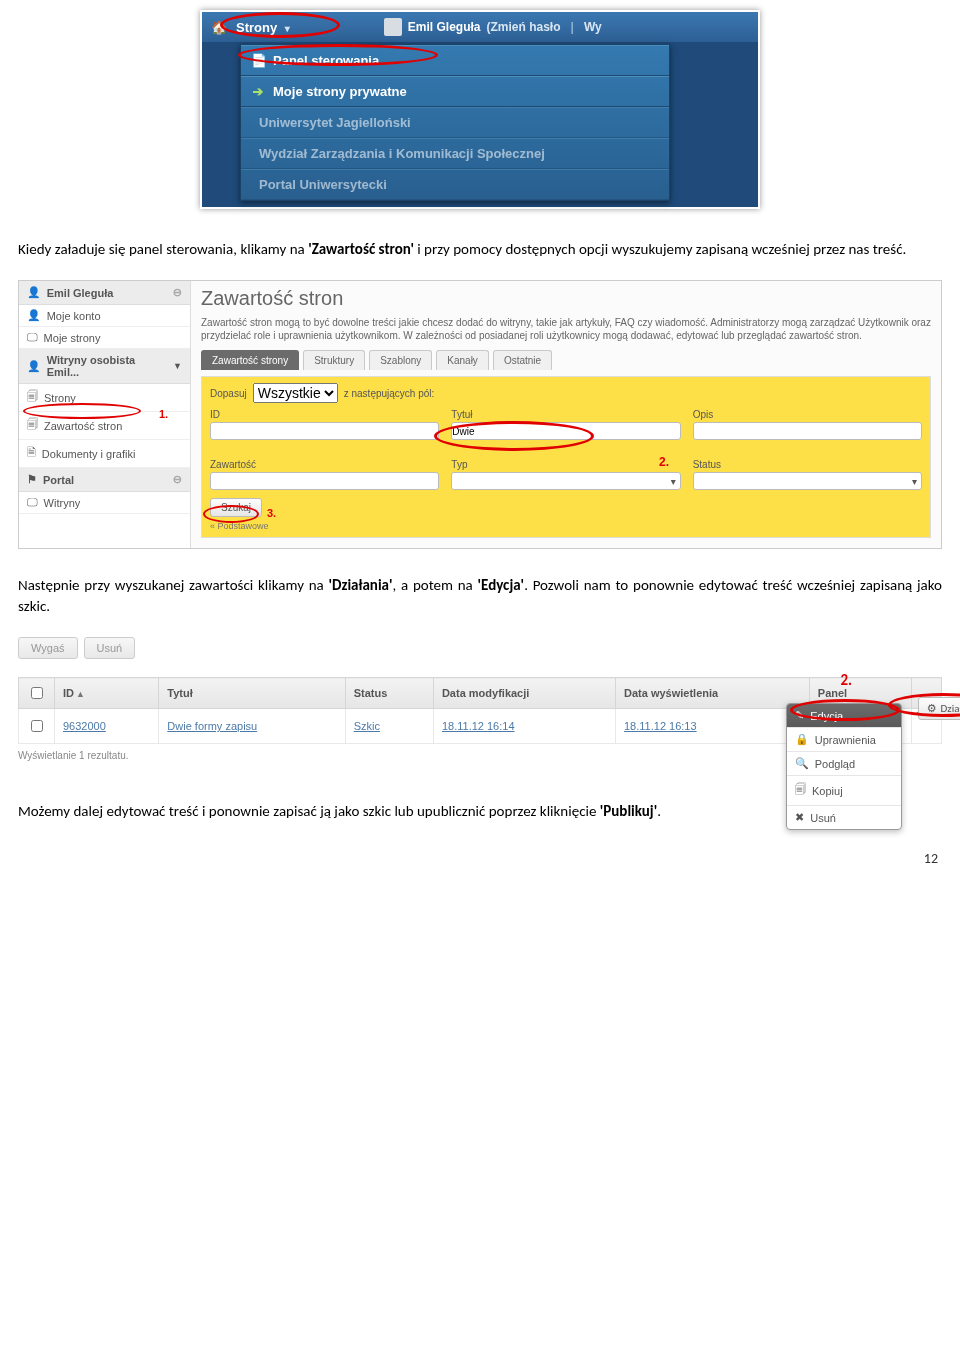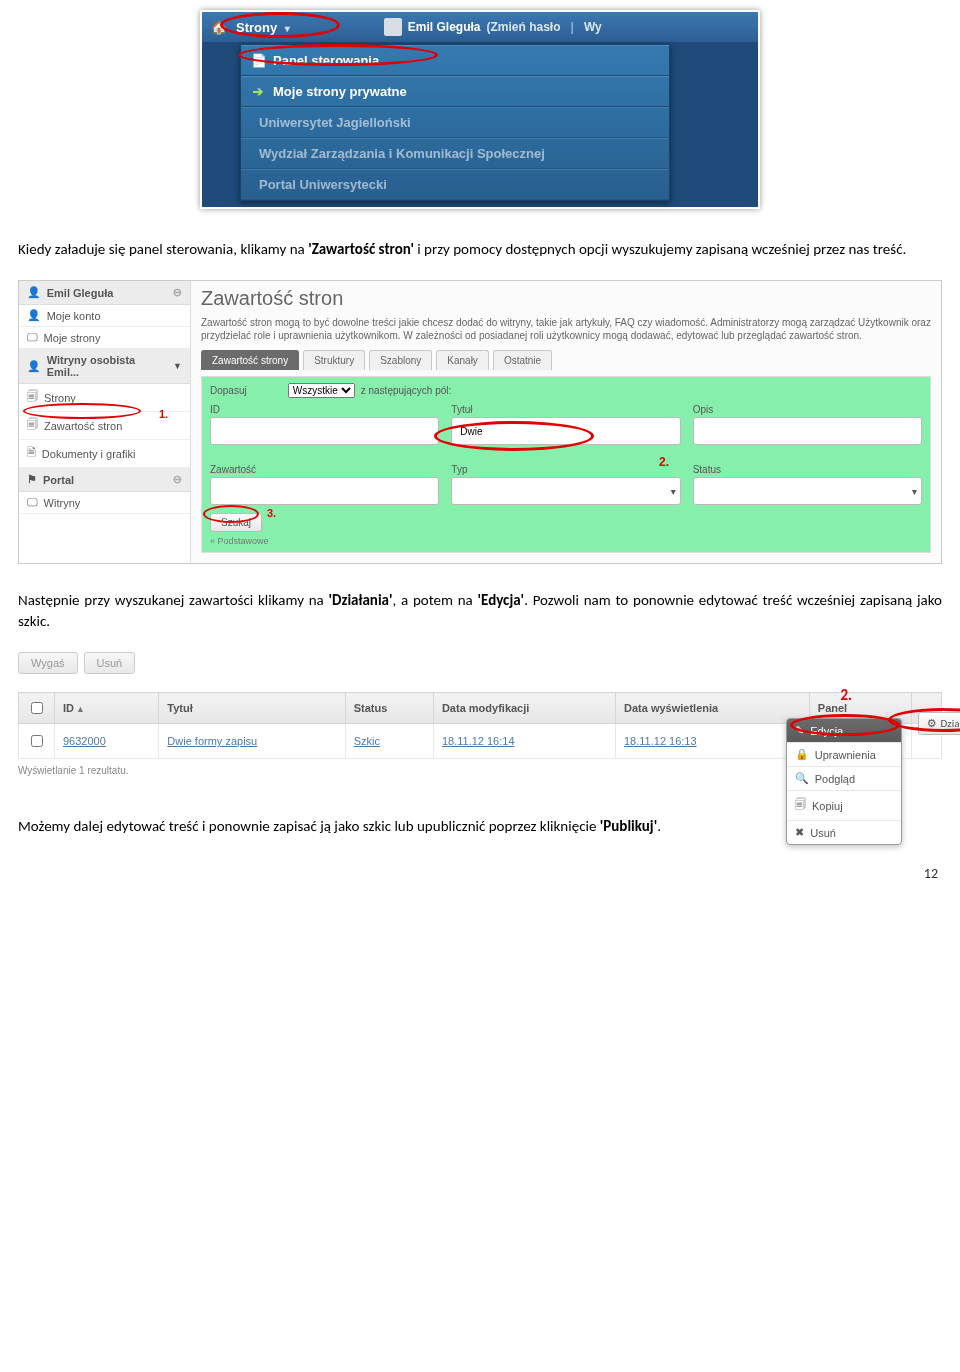--- a/index.html
+++ b/index.html
@@ -131,30 +131,30 @@
   .s2-title { font-size: 20px; font-weight: normal; color: #666; margin: 0 0 6px 0; }
   .s2-desc { font-size: 10px; color: #666; line-height: 1.3; margin-bottom: 8px; }
   .s2-tabs { display: flex; gap: 4px; margin-bottom: 6px; }
   .s2-tab {
     padding: 4px 10px; font-size: 10px; color:#666;
     border: 1px solid #c9c9c9; border-bottom: none; border-radius: 3px 3px 0 0;
     background: #f0f0f0;
   }
   .s2-tab.act { background: #6b6b6b; color: #fff; border-color:#6b6b6b; }
   .s2-filter-row {
-    border: 1px solid #ddd; background: #86efac; padding: 6px 8px;
+    border: 1px solid #ddd; background: #fde047; padding: 6px 8px;
     font-size: 10px; color:#555;
   }
   .s2-filter-row .lblrow { display:flex; align-items:center; gap:6px; margin-bottom:6px; }
-  .s2-filter-row select { font-size:10px;margin-left:35px; }
+  .s2-filter-row select { font-size:14px; }
   .s2-fields { display:flex; gap:12px; }
   .s2-f { flex:1; }
   .s2-f label { display:block; font-size:10px; margin-bottom:2px; color:#555; }
   .s2-f input, .s2-f .psel {
-    width: 100%; border:1px solid #bbb; border-radius:3px; height:28px; font-size:10px; padding:0 8px;
+    width: 100%; border:1px solid #bbb; border-radius:3px; height:18px; font-size:10px; padding:0 0;
     background:#fff;
   }
   .s2-f .psel { display:flex; align-items:center; justify-content:flex-end; padding-right:4px; }
   .s2-fields2 { display:flex; gap:12px; margin-top:19px; }
   .s2-btn {
     display:inline-block; padding:3px 10px; font-size:10px; color:#555;
     border:1px solid #bbb; border-radius:3px;
     background:linear-gradient(#fefefe,#e6e6e6);
     margin-top:8px;
   }

